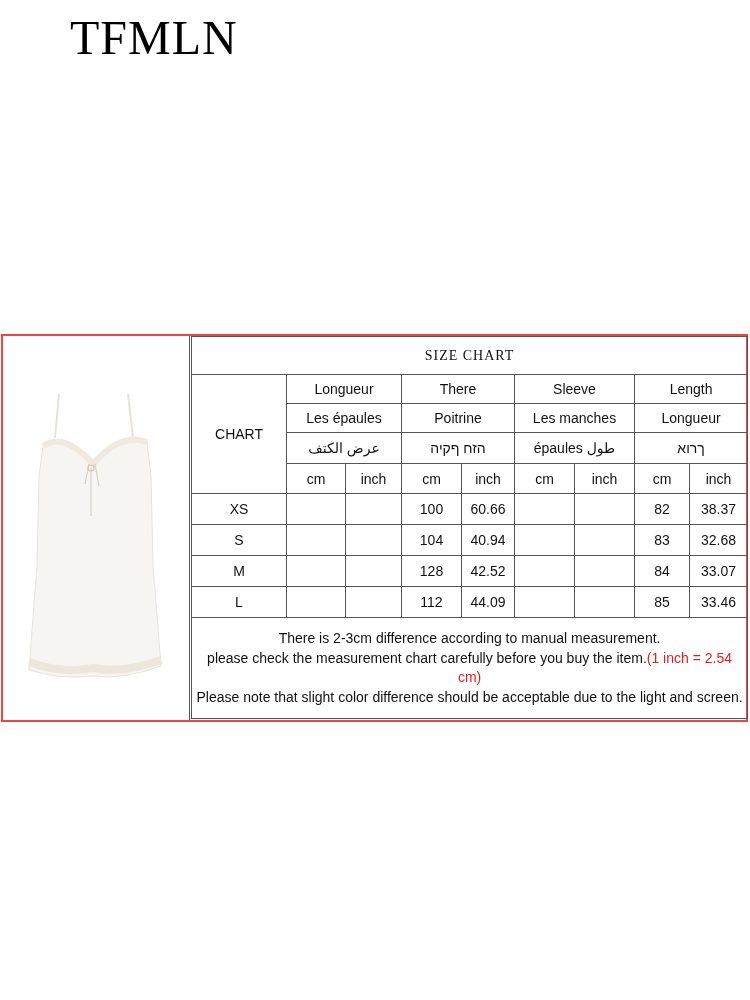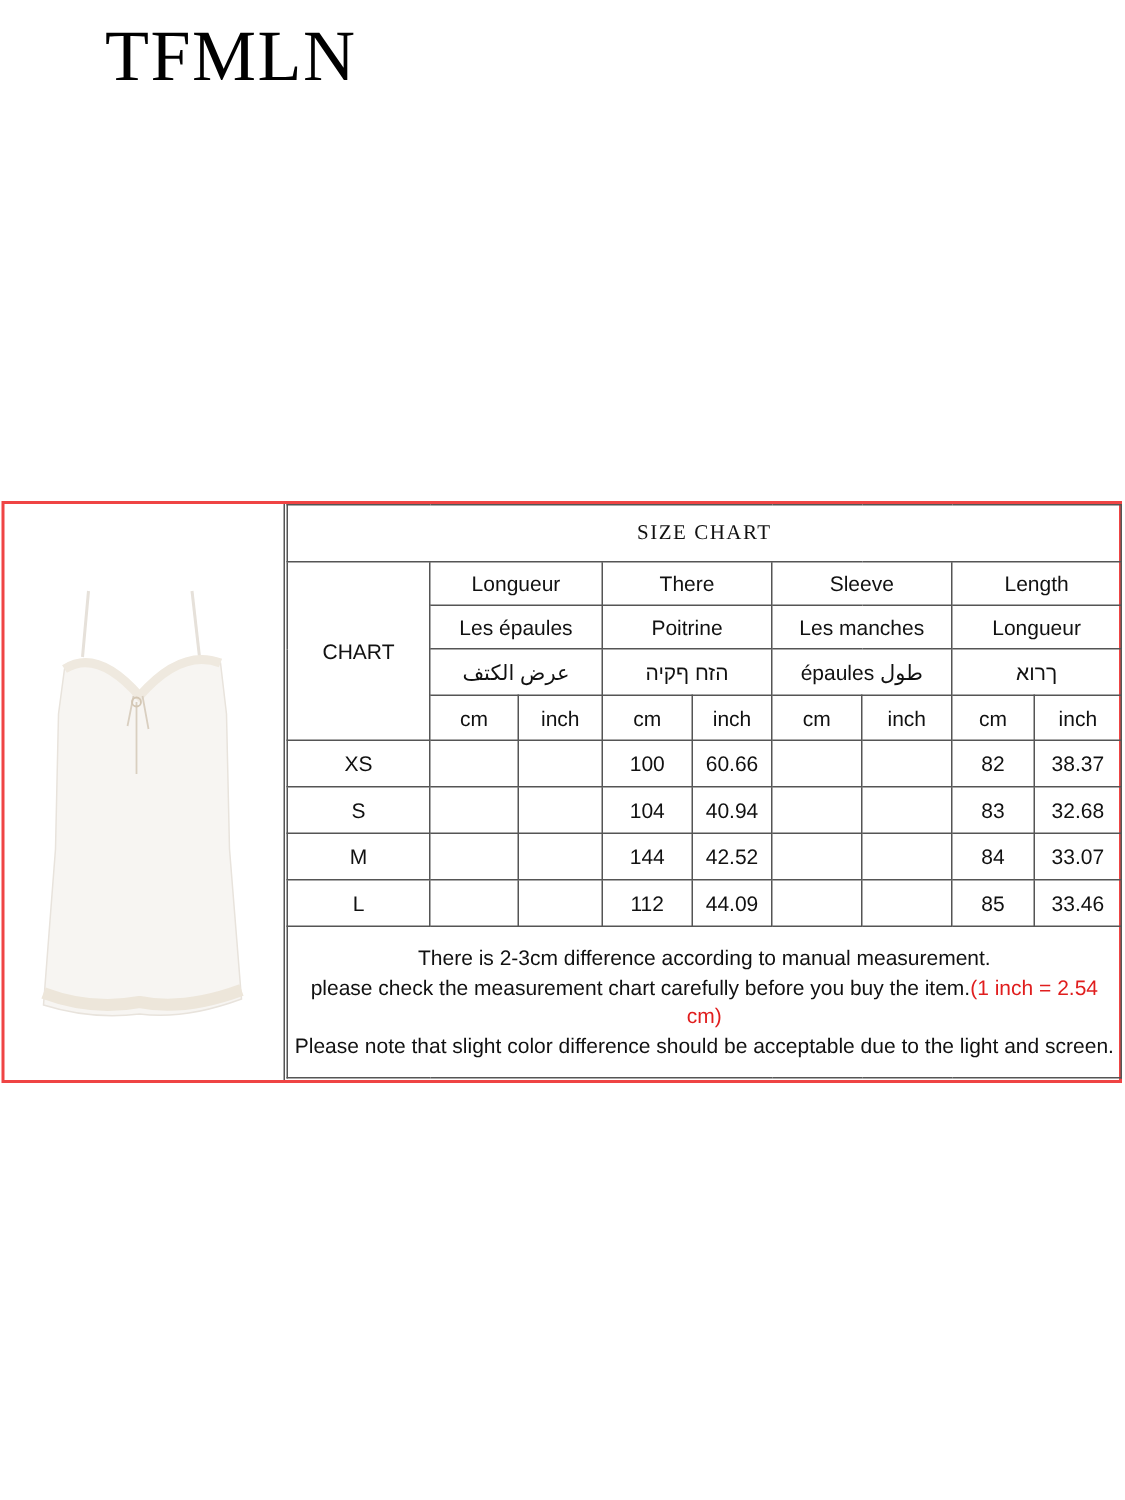--- a/index.html
+++ b/index.html
@@ -106,21 +106,21 @@
       <td>40.94</td>
       <td></td>
       <td></td>
       <td>83</td>
       <td>32.68</td>
     </tr>
     <tr class="row">
       <td>M</td>
       <td></td>
       <td></td>
-      <td>144</td>
+      <td>128</td>
       <td>42.52</td>
       <td></td>
       <td></td>
       <td>84</td>
       <td>33.07</td>
     </tr>
     <tr class="row">
       <td>L</td>
       <td></td>
       <td></td>

